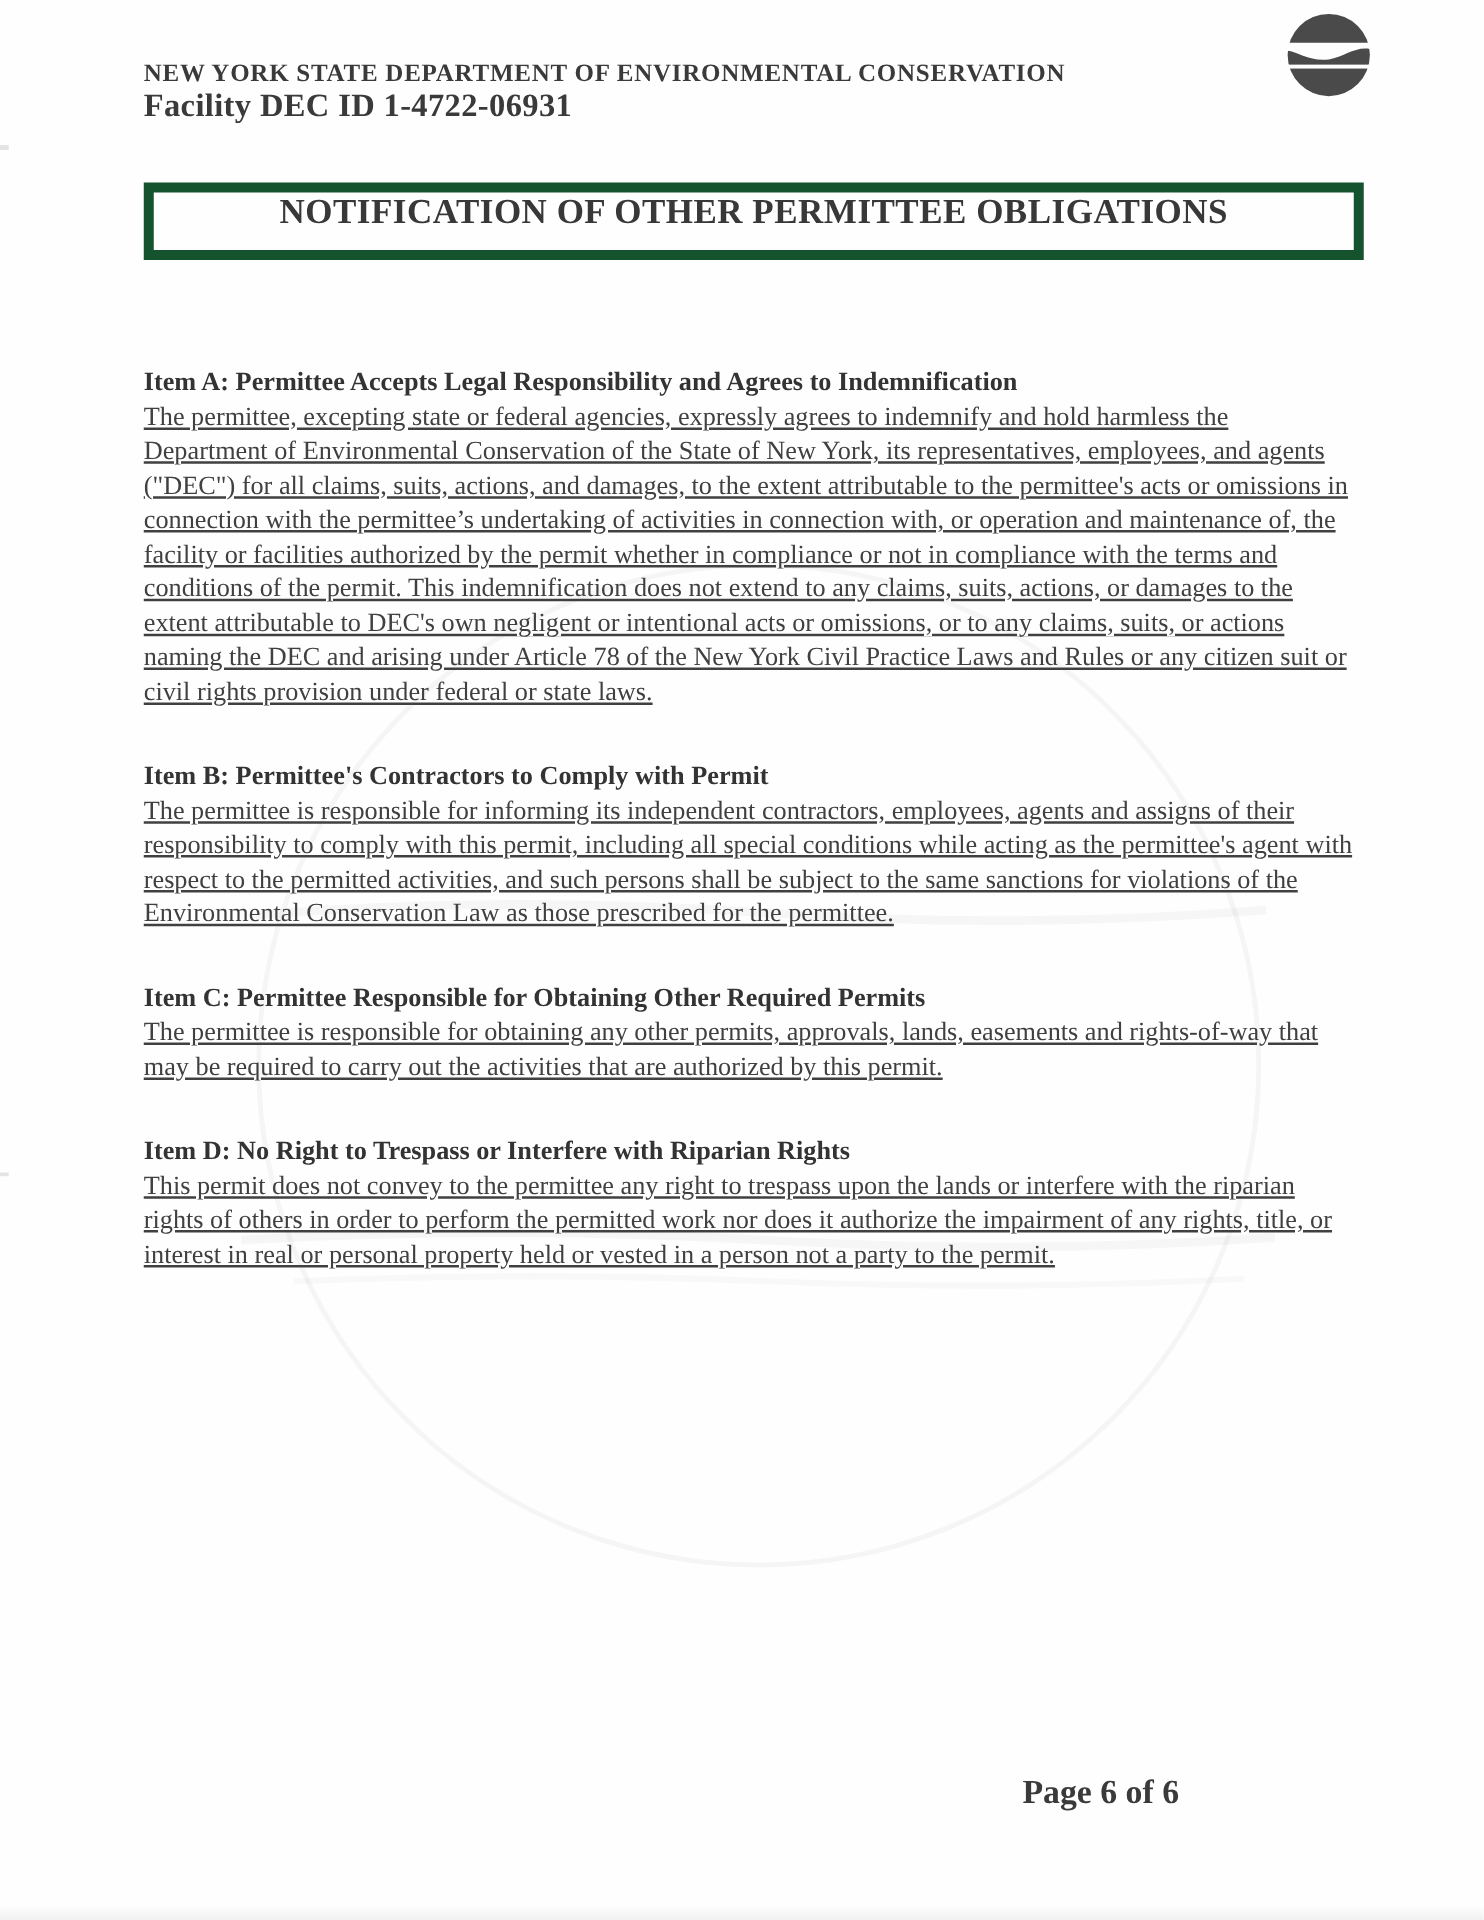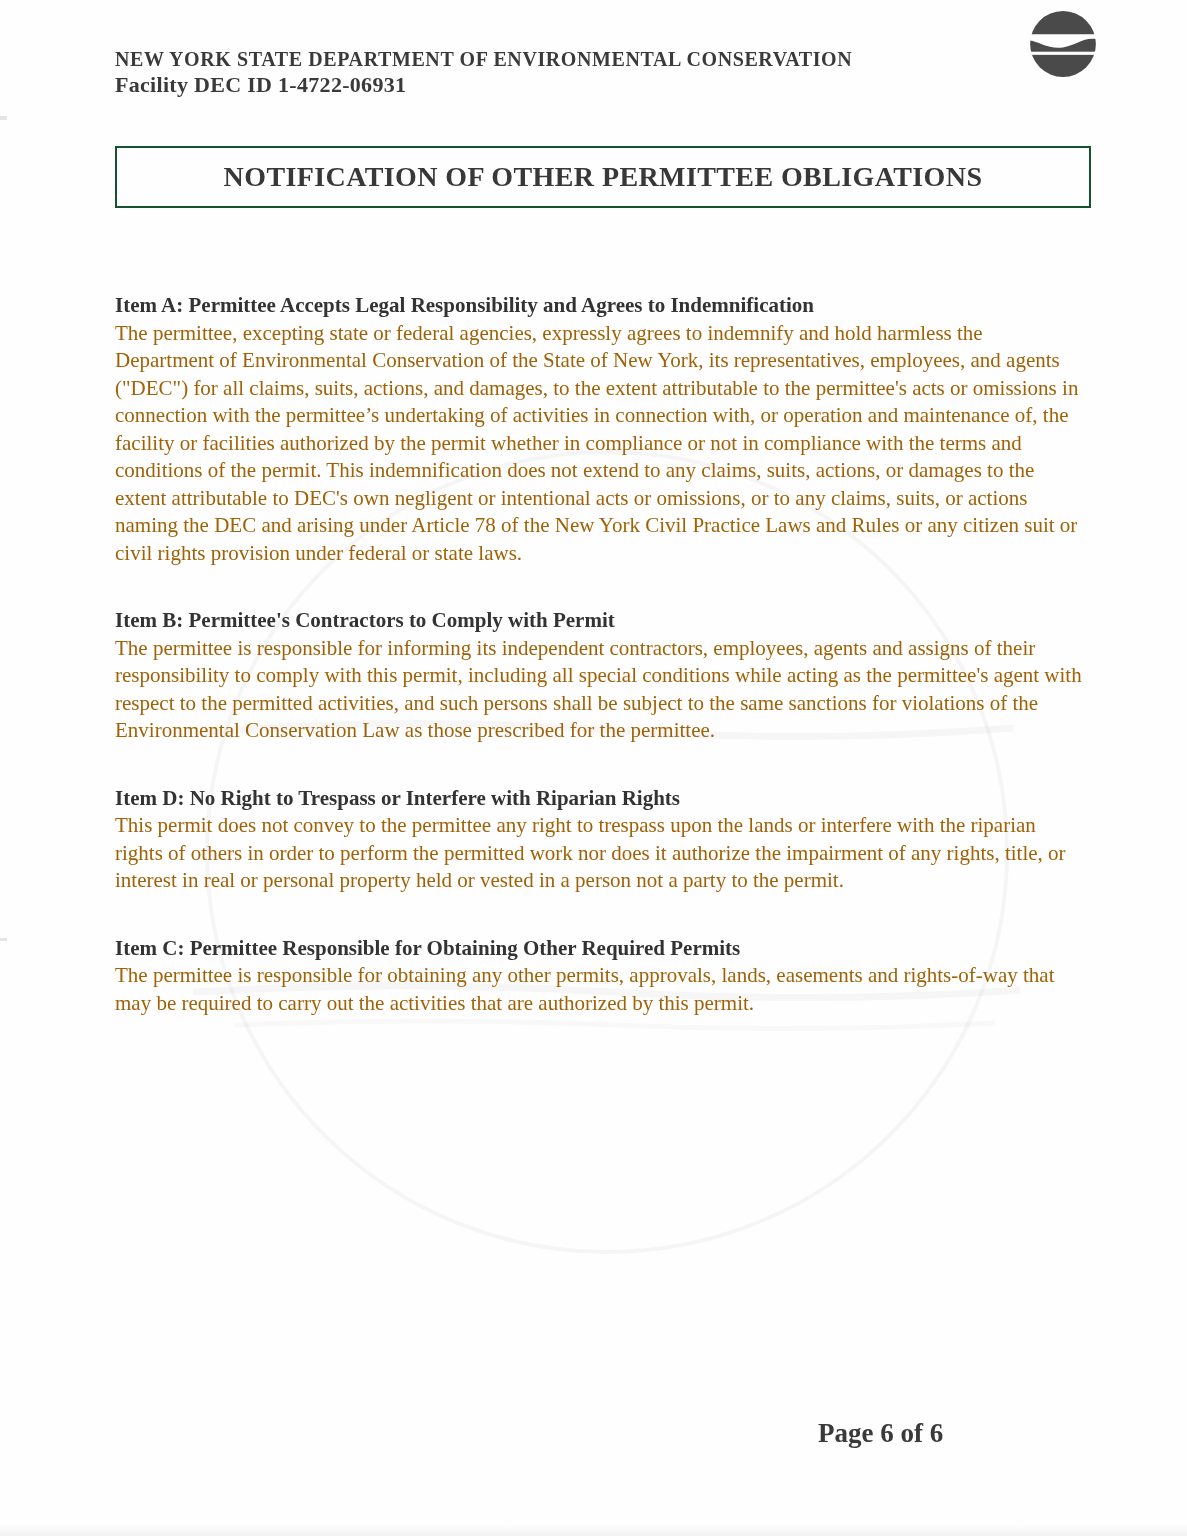--- a/index.html
+++ b/index.html
@@ -53,43 +53,43 @@
     line-height: 25px;
   }
   .header .agency {
     font-weight: bold;
     font-size: 20px;
     letter-spacing: 0.6px;
     color: #3a3a3a;
   }
   .header .facility {
     font-weight: bold;
-    font-size: 22px;
+    font-size: 26px;
     letter-spacing: 0.3px;
     color: #3a3a3a;
   }
 
   .logo {
     position: absolute;
     top: 9px;
     left: 1028px;
     width: 70px;
     height: 70px;
   }
 
   .title-box {
     position: absolute;
     top: 146px;
     left: 115px;
     width: 976px;
-    border: 2px solid #14532d;
+    border: 8px solid #14532d;
     box-sizing: border-box;
     height: 62px;
     display: flex;
-    align-items: center;
+    align-items: flex-start;
     justify-content: center;
   }
   .title-box .title {
     font-size: 28px;
     font-weight: bold;
     letter-spacing: 0.4px;
     color: #383838;
   }
 
   .content {
@@ -102,21 +102,22 @@
   }
   .item { margin-bottom: 29px; margin-top: 40px; }
   .item .item-heading {
     font-size: 21px;
     font-weight: bold;
     margin: 0;
     color: #333333;
   }
   .item p {
     margin: 0;
-    color: #a16207;
+    color: #404040;
+    text-decoration: underline;
   }
 
   .footer {
     position: absolute;
     top: 1418px;
     left: 818px;
     font-size: 27px;
     font-weight: bold;
     color: #3a3a3a;
   }
@@ -157,27 +158,27 @@
       <h2 class="item-heading">Item A: Permittee Accepts Legal Responsibility and Agrees to Indemnification</h2>
       <p>The permittee, excepting state or federal agencies, expressly agrees to indemnify and hold harmless the Department of Environmental Conservation of the State of New York, its representatives, employees, and agents ("DEC") for all claims, suits, actions, and damages, to the extent attributable to the permittee's acts or omissions in connection with the permittee’s undertaking of activities in connection with, or operation and maintenance of, the facility or facilities authorized by the permit whether in compliance or not in compliance with the terms and conditions of the permit.  This indemnification does not extend to any claims, suits, actions, or damages to the extent attributable to DEC's own negligent or intentional acts or omissions, or to any claims, suits, or actions naming the DEC and arising under Article 78 of the New York Civil Practice Laws and Rules or any citizen suit or civil rights provision under federal or state laws.</p>
     </div>
 
     <div class="item">
       <h2 class="item-heading">Item B: Permittee's Contractors to Comply with Permit</h2>
       <p>The permittee is responsible for informing its independent contractors, employees, agents and assigns of their responsibility to comply with this permit, including all special conditions while acting as the permittee's agent with respect to the permitted activities, and such persons shall be subject to the same sanctions for violations of the Environmental Conservation Law as those prescribed for the permittee.</p>
     </div>
 
     <div class="item">
-      <h2 class="item-heading">Item D: No Right to Trespass or Interfere with Riparian Rights</h2>
-      <p>This permit does not convey to the permittee any right to trespass upon the lands or interfere with the riparian rights of others in order to perform the permitted work nor does it authorize the impairment of any rights, title, or interest in real or personal property held or vested in a person not a party to the permit.</p>
+      <h2 class="item-heading">Item C: Permittee Responsible for Obtaining Other Required Permits</h2>
+      <p>The permittee is responsible for obtaining any other permits, approvals, lands, easements and rights-of-way that may be required to carry out the activities that are authorized by this permit.</p>
     </div>
 
     <div class="item">
-      <h2 class="item-heading">Item C: Permittee Responsible for Obtaining Other Required Permits</h2>
-      <p>The permittee is responsible for obtaining any other permits, approvals, lands, easements and rights-of-way that may be required to carry out the activities that are authorized by this permit.</p>
+      <h2 class="item-heading">Item D: No Right to Trespass or Interfere with Riparian Rights</h2>
+      <p>This permit does not convey to the permittee any right to trespass upon the lands or interfere with the riparian rights of others in order to perform the permitted work nor does it authorize the impairment of any rights, title, or interest in real or personal property held or vested in a person not a party to the permit.</p>
     </div>
 
   </div>
 
   <div class="footer">Page 6 of 6</div>
 
   <div class="bottom-shade"></div>
 
 </div>
 

